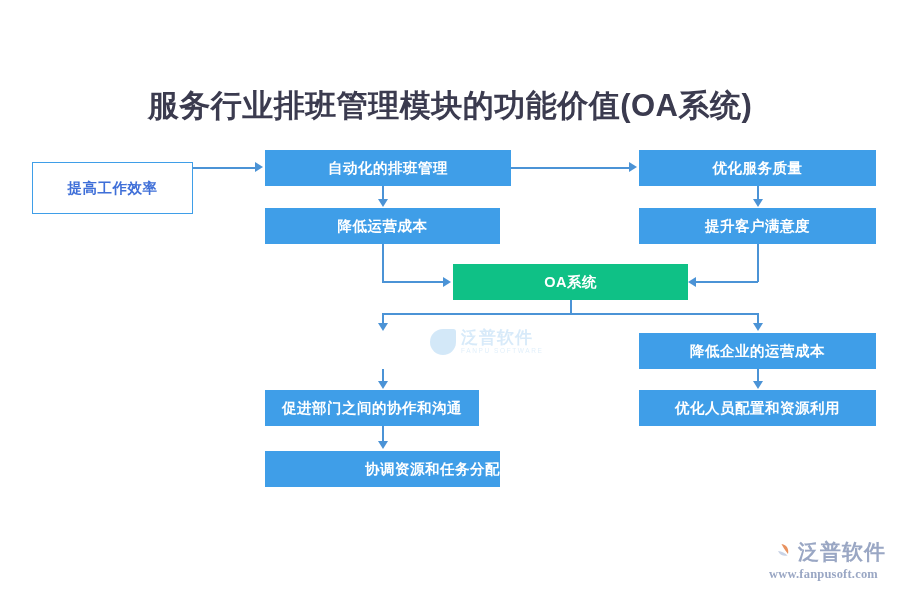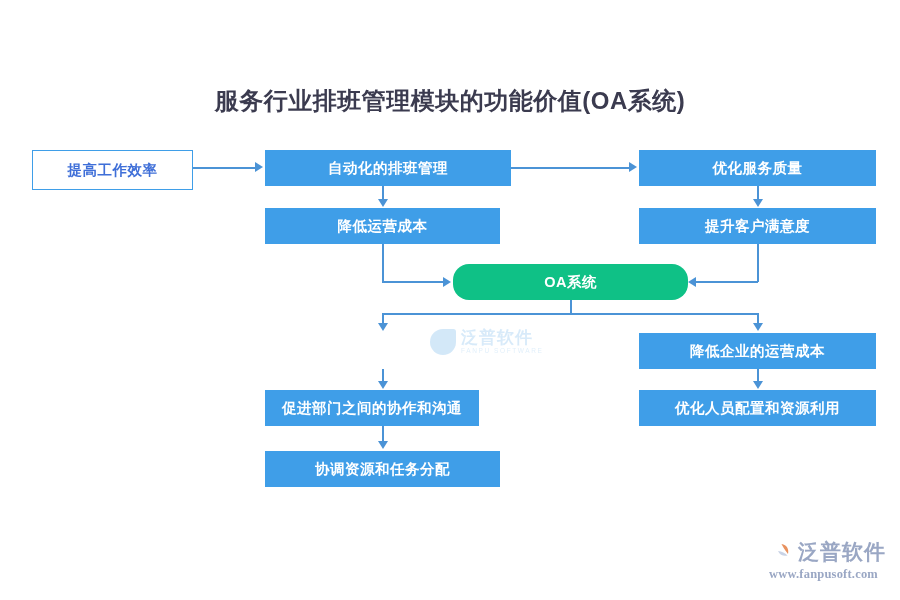--- a/index.html
+++ b/index.html
@@ -18,21 +18,21 @@
     width: 900px;
     height: 600px;
     background: #ffffff;
   }
   #title {
     position: absolute;
     left: 0;
     top: 85px;
     width: 900px;
     text-align: center;
-    font-size: 24px;
+    font-size: 31px;
     font-weight: bold;
     color: #3b3b4f;
     letter-spacing: 0.5px;
     white-space: nowrap;
   }
   .node {
     position: absolute;
     display: flex;
     align-items: center;
     justify-content: center;
@@ -162,50 +162,50 @@
     margin-left: 1px;
   }
 </style>
 </head>
 <body>
 
 <div id="canvas">
 
   <div id="title">服务行业排班管理模块的功能价值(OA系统)</div>
 
-  <div class="node outline" style="left:32px; top:150px; width:161px; height:40px;">
+  <div class="node outline" style="left:32px; top:162px; width:161px; height:52px;">
     <span>提高工作效率</span>
   </div>
 
   <div class="node blue" style="left:265px; top:150px; width:246px; height:36px;">
     <span>自动化的排班管理</span>
   </div>
 
   <div class="node blue" style="left:265px; top:208px; width:235px; height:36px;">
     <span>降低运营成本</span>
   </div>
 
   <div class="node blue" style="left:639px; top:150px; width:237px; height:36px;">
     <span>优化服务质量</span>
   </div>
 
   <div class="node blue" style="left:639px; top:208px; width:237px; height:36px;">
     <span>提升客户满意度</span>
   </div>
 
-  <div class="node green" style="left:453px; top:264px; width:235px; height:36px;border-radius:16px;">
+  <div class="node green" style="left:453px; top:264px; width:235px; height:36px;">
     <span>OA系统</span>
   </div>
 
 
   <div class="node blue" style="left:265px; top:390px; width:214px; height:36px;">
     <span>促进部门之间的协作和沟通</span>
   </div>
 
-  <div class="node blue" style="left:265px; top:451px; width:235px; height:36px;">
+  <div class="node blue" style="left:265px; top:451px; width:235px; height:36px;justify-content:flex-end;">
     <span>协调资源和任务分配</span>
   </div>
 
   <div class="node blue" style="left:639px; top:333px; width:237px; height:36px;">
     <span>降低企业的运营成本</span>
   </div>
 
   <div class="node blue" style="left:639px; top:390px; width:237px; height:36px;">
     <span>优化人员配置和资源利用</span>
   </div>

